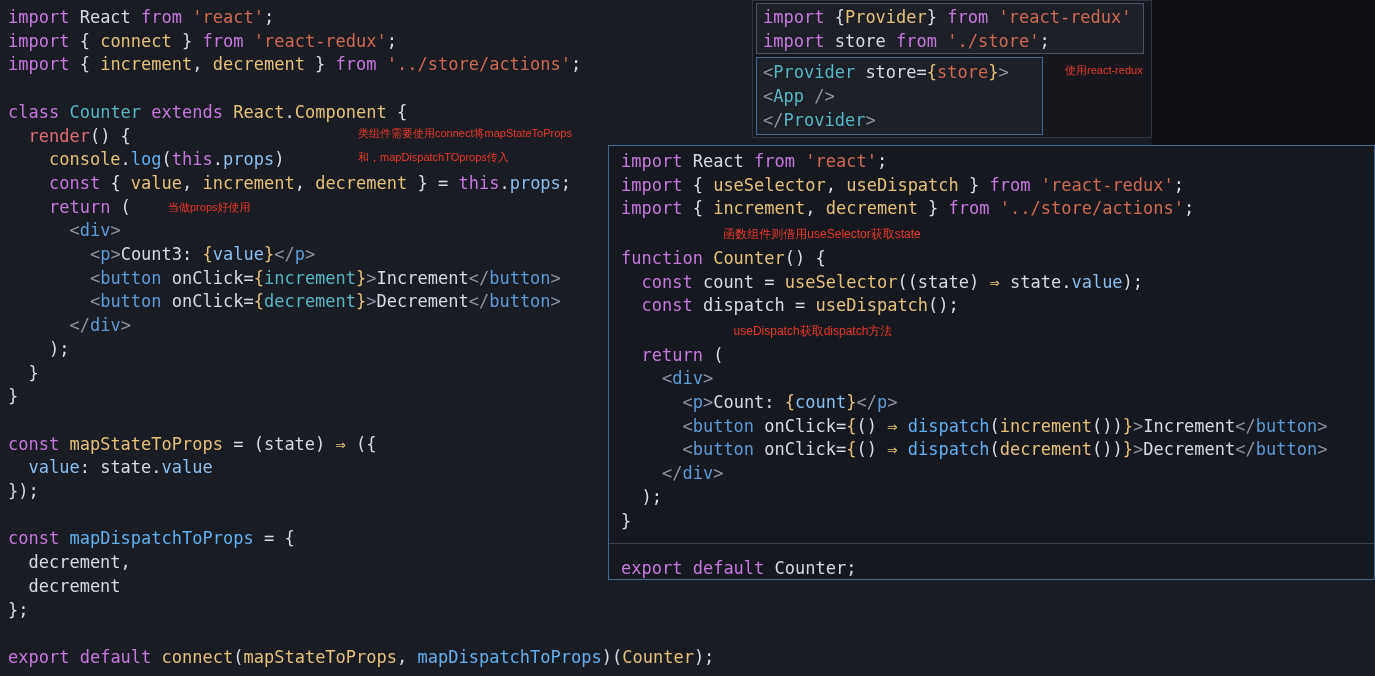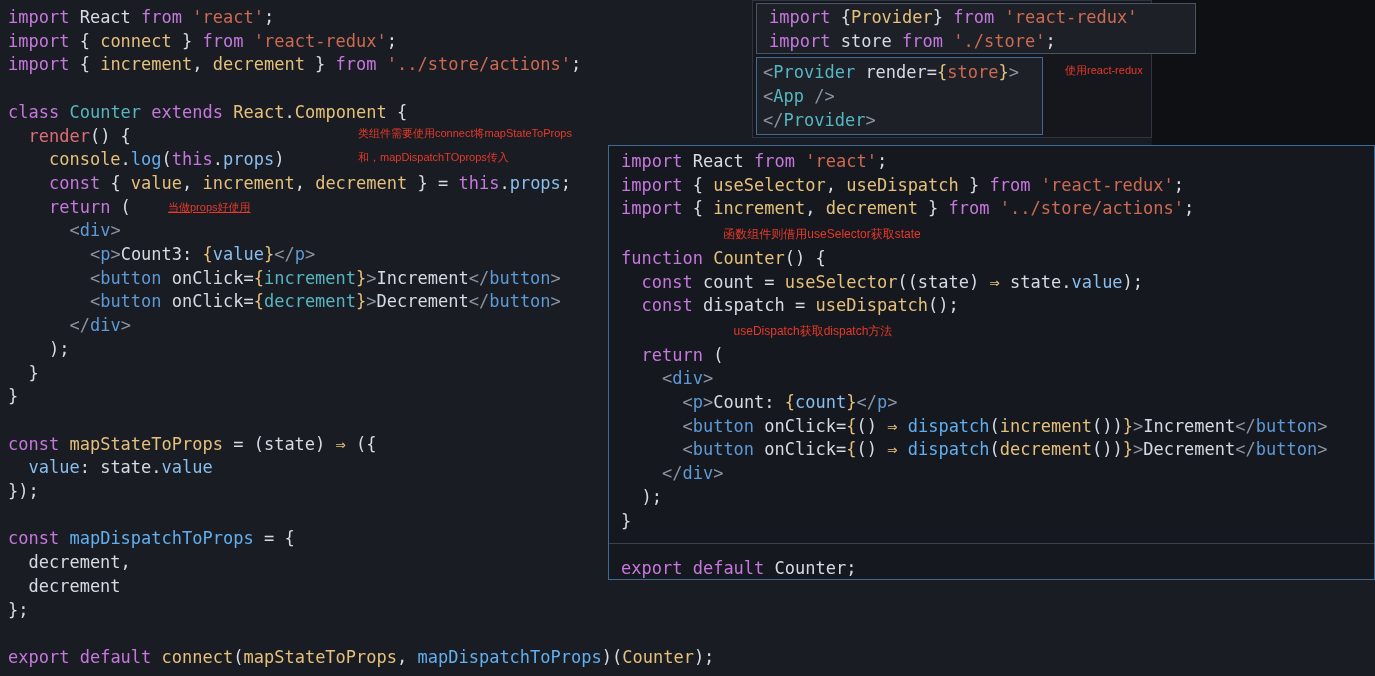--- a/index.html
+++ b/index.html
@@ -38,23 +38,23 @@
   .backdrop-strip{
     position:absolute; left:1152px; top:0; width:223px; height:145px;
     background:#0e1014;
   }
 
   .tr-panel{
     position:absolute; left:752px; top:0; width:400px; height:138px;
     background:#15171d; border:1px solid #2e3542;
   }
   .tr-imports{
-    position:absolute; left:3px; top:2px; width:440px; height:51px;
+    position:absolute; left:3px; top:2px; width:388px; height:51px;
     background:#1d2027; border:1px solid #4a5364;
-    padding:1px 0 0 12px;
+    padding:1px 0 0 6px;
   }
   .tr-imports.code{ line-height:24px; }
   .tr-jsx{
     position:absolute; left:3px; top:56px; width:287px; height:78px;
     background:#1d2027; border:1px solid var(--accent_border,#466f99);
     padding:2px 0 0 6px;
   }
   .tr-jsx.code{ line-height:24px; }
   .tr-ann{ position:absolute; left:312px; top:62px; }
 
@@ -65,21 +65,21 @@
     overflow:hidden;
   }
   .bottom-panel .code{ position:absolute; left:12px; top:4px; }
   .bottom-divider{
     position:absolute; left:0; top:397px; width:100%;
     border-top:1px solid #39404e;
   }
 
   .ann-l1{ position:absolute; left:358px; top:126px; }
   .ann-l2{ position:absolute; left:358px; top:150px; }
-  .ann-l3{ position:absolute; left:168px; top:200px;text-decoration:underline; }
+  .ann-l3{ position:absolute; left:168px; top:200px; }
 </style>
 </head>
 <body>
 
 <div class="left-code code">
     <div class="code-line"><span class="t-kw">import</span><span class="t-w"> React </span><span class="t-kw">from</span><span class="t-w"> </span><span class="t-str">'react'</span><span class="t-w">;</span></div>
     <div class="code-line"><span class="t-kw">import</span><span class="t-w"> { </span><span class="t-gold">connect</span><span class="t-w"> } </span><span class="t-kw">from</span><span class="t-w"> </span><span class="t-str">'react-redux'</span><span class="t-w">;</span></div>
     <div class="code-line"><span class="t-kw">import</span><span class="t-w"> { </span><span class="t-gold">increment</span><span class="t-w">, </span><span class="t-gold">decrement</span><span class="t-w"> } </span><span class="t-kw">from</span><span class="t-w"> </span><span class="t-str">'../store/actions'</span><span class="t-w">;</span></div>
     <div class="code-line">&nbsp;</div>
     <div class="code-line"><span class="t-kw">class</span><span class="t-w"> </span><span class="t-cyan">Counter</span><span class="t-w"> </span><span class="t-kw">extends</span><span class="t-w"> </span><span class="t-gold">React</span><span class="t-w">.</span><span class="t-gold">Component</span><span class="t-w"> {</span></div>
@@ -109,21 +109,21 @@
   </div>
 
 <div class="backdrop-strip"></div>
 
 <div class="tr-panel">
   <div class="tr-imports code">
       <div class="code-line"><span class="t-kw">import</span><span class="t-w"> {</span><span class="t-gold">Provider</span><span class="t-w">} </span><span class="t-kw">from</span><span class="t-w"> </span><span class="t-str">'react-redux'</span></div>
       <div class="code-line"><span class="t-kw">import</span><span class="t-w"> store </span><span class="t-kw">from</span><span class="t-w"> </span><span class="t-str">'./store'</span><span class="t-w">;</span></div>
     </div>
   <div class="tr-jsx code">
-      <div class="code-line"><span class="t-punc">&lt;</span><span class="t-cyan">Provider</span><span class="t-w"> render=</span><span class="t-gold">{</span><span class="t-str">store</span><span class="t-gold">}</span><span class="t-punc">&gt;</span></div>
+      <div class="code-line"><span class="t-punc">&lt;</span><span class="t-cyan">Provider</span><span class="t-w"> store=</span><span class="t-gold">{</span><span class="t-str">store</span><span class="t-gold">}</span><span class="t-punc">&gt;</span></div>
       <div class="code-line"><span class="t-punc">&lt;</span><span class="t-cyan">App</span><span class="t-w"> </span><span class="t-punc">/&gt;</span></div>
       <div class="code-line"><span class="t-punc">&lt;/</span><span class="t-cyan">Provider</span><span class="t-punc">&gt;</span></div>
     </div>
   <div class="tr-ann annotation">使用react-redux</div>
 </div>
 
 <div class="bottom-panel">
   <div class="code">
       <div class="code-line"><span class="t-kw">import</span><span class="t-w"> React </span><span class="t-kw">from</span><span class="t-w"> </span><span class="t-str">'react'</span><span class="t-w">;</span></div>
       <div class="code-line"><span class="t-kw">import</span><span class="t-w"> { </span><span class="t-gold">useSelector</span><span class="t-w">, </span><span class="t-gold">useDispatch</span><span class="t-w"> } </span><span class="t-kw">from</span><span class="t-w"> </span><span class="t-str">'react-redux'</span><span class="t-w">;</span></div>

